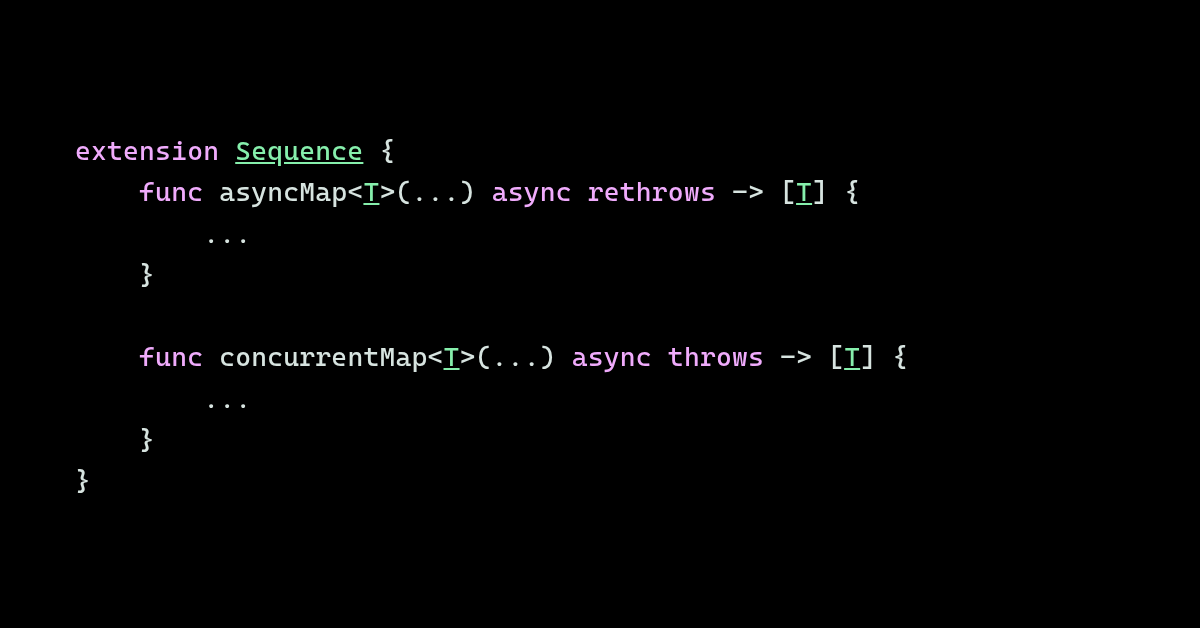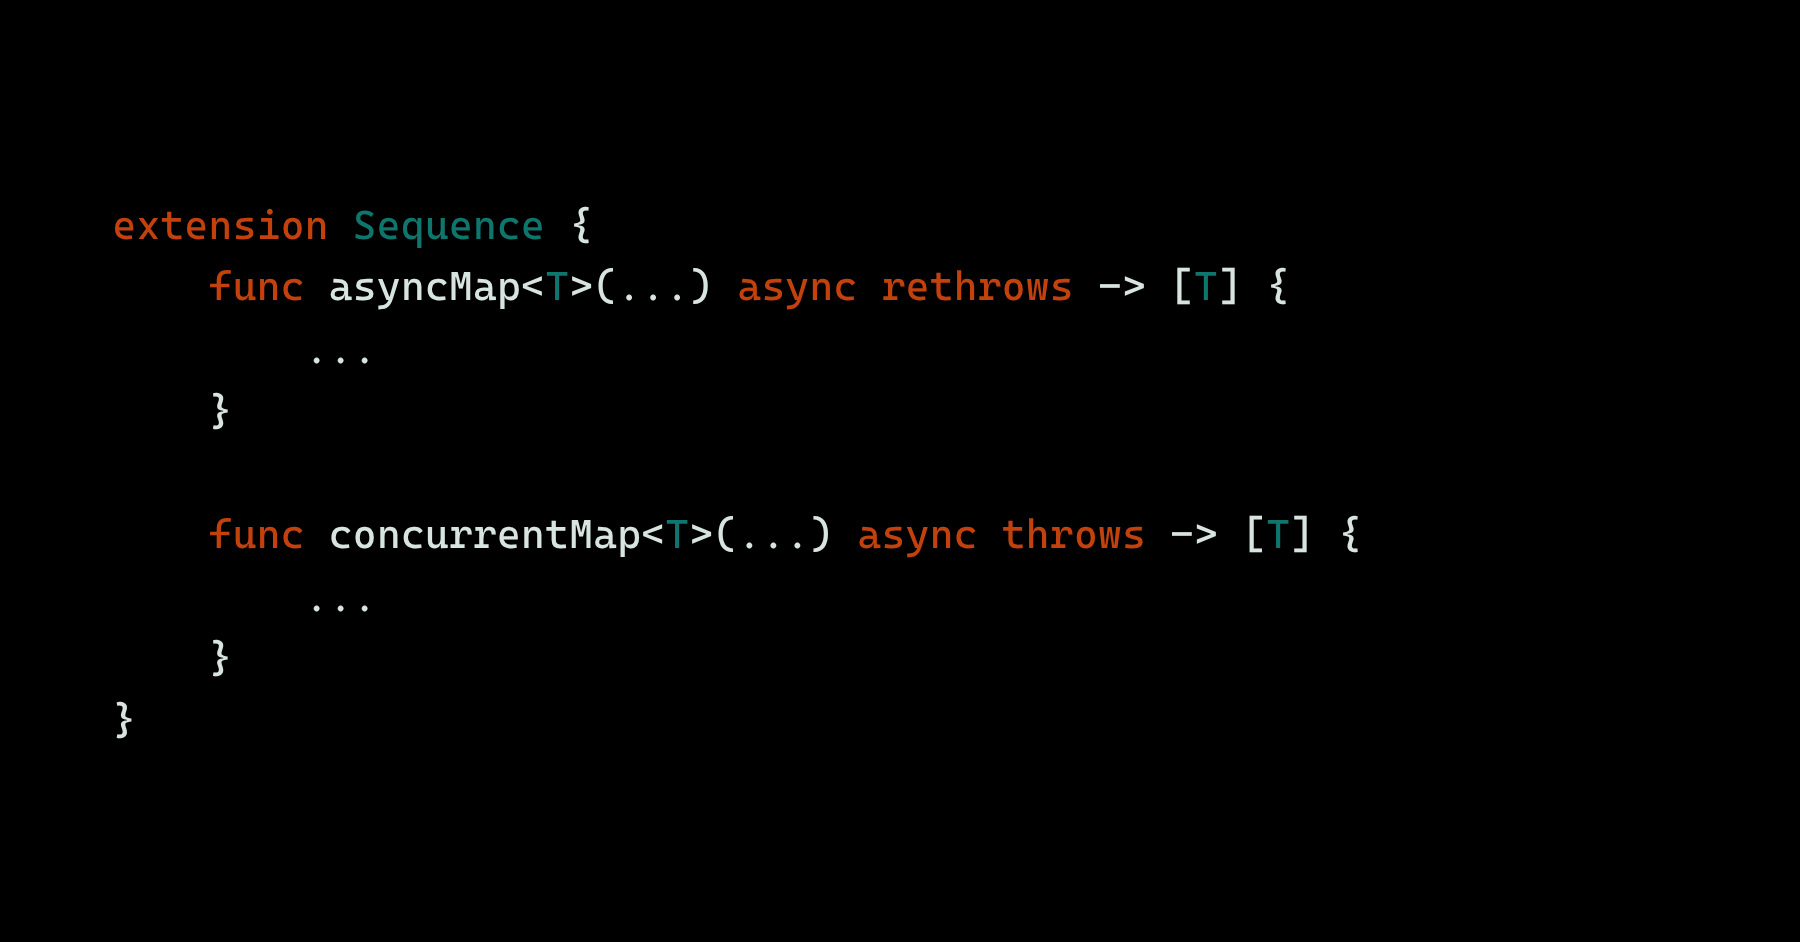--- a/index.html
+++ b/index.html
@@ -11,22 +11,22 @@
     overflow: hidden;
   }
   .code-container {
     padding: 130px 75px 0 75px;
     font-family: "SF Mono", ui-monospace, Menlo, Monaco, "Cascadia Code", Consolas, monospace;
     font-size: 27px;
     line-height: 1.53;
     white-space: pre;
     letter-spacing: 0.2px;
   }
-  .tok-keyword { color: #c2410c; }      
-  .tok-type    { color: #0f766e; }      
+  .tok-keyword { color: #f0abfc; }      
+  .tok-type    { color: #86efac; text-decoration: underline; }      
   .tok-default { color: #d7e4e0; }      
 </style>
 </head>
 <body>
 
 <div class="code-container"><span><span class="tok-keyword">extension</span><span class="tok-default"> </span><span class="tok-type">Sequence</span><span class="tok-default"> </span><span class="tok-default">{</span></span>
 <span><span class="tok-default">    </span><span class="tok-keyword">func</span><span class="tok-default"> </span><span class="tok-default">asyncMap</span><span class="tok-default">&lt;</span><span class="tok-type">T</span><span class="tok-default">&gt;</span><span class="tok-default">(...)</span><span class="tok-default"> </span><span class="tok-keyword">async</span><span class="tok-default"> </span><span class="tok-keyword">rethrows</span><span class="tok-default"> </span><span class="tok-default">-&gt;</span><span class="tok-default"> </span><span class="tok-default">[</span><span class="tok-type">T</span><span class="tok-default">]</span><span class="tok-default"> </span><span class="tok-default">{</span></span>
 <span><span class="tok-default">        </span><span class="tok-default">...</span></span>
 <span><span class="tok-default">    </span><span class="tok-default">}</span></span>
 <span></span>

